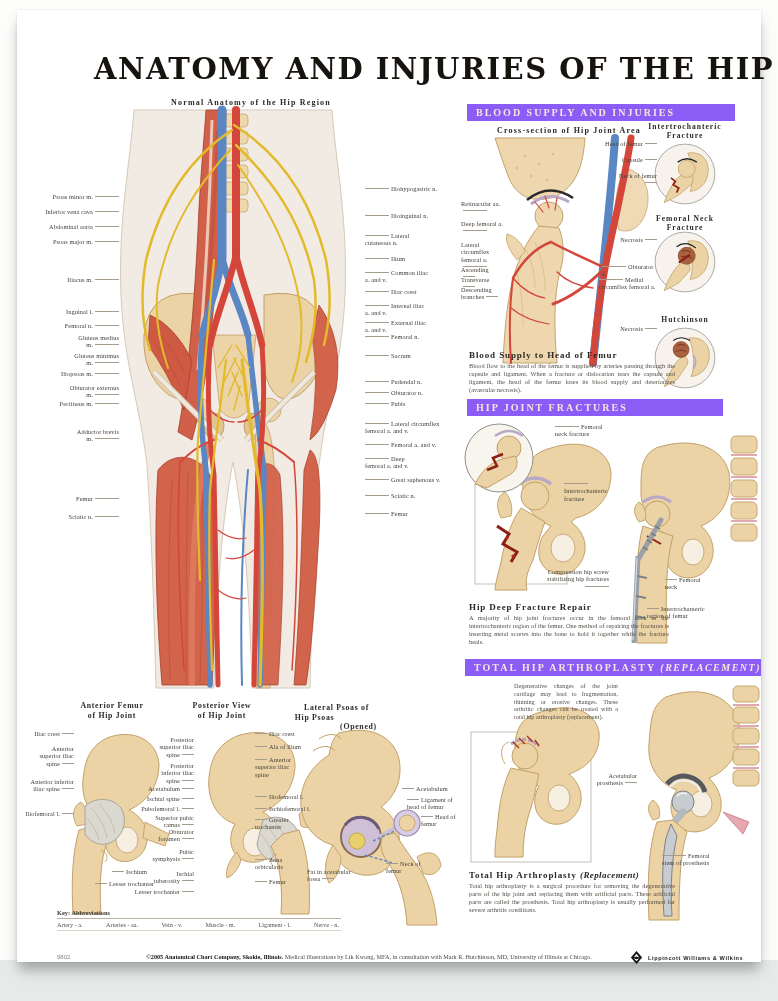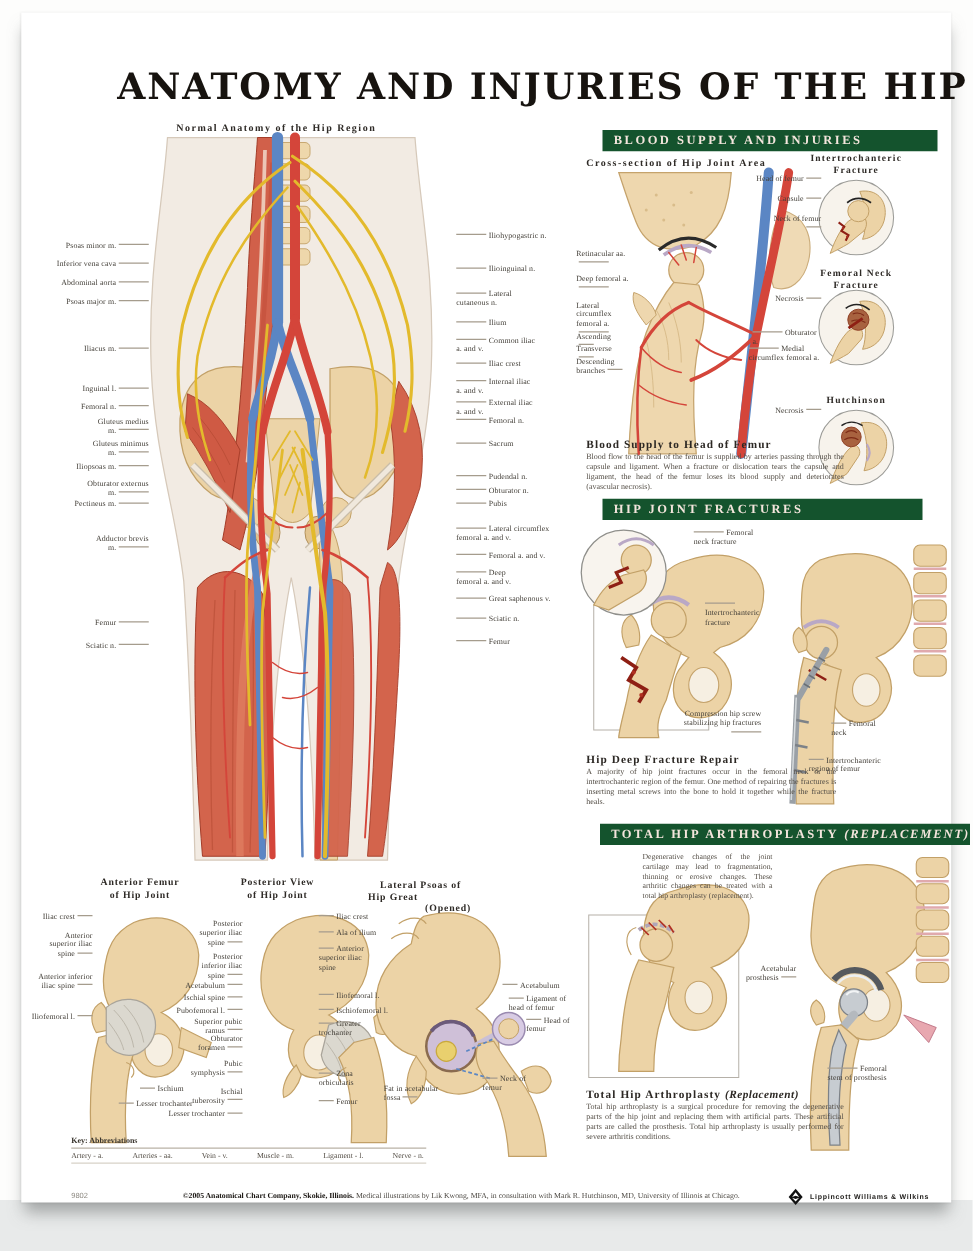--- a/index.html
+++ b/index.html
@@ -2,23 +2,23 @@
 <html><head>
 <meta charset="utf-8">
 <style>
   html,body{margin:0;padding:0;width:778px;height:1001px;background:#fdfdfc;overflow:hidden;}
   *{box-sizing:border-box;}
   .floor{position:absolute;left:0;top:960px;width:778px;height:41px;background:#e8eaea;}
   .poster{position:absolute;left:17px;top:10px;width:744px;height:952px;background:#ffffff;
           box-shadow:0 10px 12px -2px rgba(105,110,110,.55), 0 0 2px rgba(0,0,0,.12);z-index:2;}
   .big-title{position:absolute;left:0;top:42px;width:744px;text-align:center;
              font:bold 29px "DejaVu Serif",serif;letter-spacing:1.5px;color:#17130f;margin-left:45px;}
-  .fig-title{position:absolute;font:bold 8px "Liberation Serif",serif;letter-spacing:1.2px;color:#2e2a26;text-align:left;}
-  .banner{position:absolute;background:#14532d;color:#f4e6dd;font:bold 10px "Liberation Serif",serif;
-          letter-spacing:2px;padding:2.5px 9px 3px 9px;white-space:nowrap;margin-left:15px;}
+  .fig-title{position:absolute;font:bold 8px "Liberation Serif",serif;letter-spacing:1.2px;color:#2e2a26;text-align:center;}
+  .banner{position:absolute;background:#8b5cf6;color:#f4e6dd;font:bold 10px "Liberation Serif",serif;
+          letter-spacing:2px;padding:2.5px 9px 3px 9px;white-space:nowrap;}
   .banner .it{font-style:italic;font-weight:bold;letter-spacing:1.5px;}
   .lbl{position:absolute;font:6.3px/1.18 "Liberation Serif",serif;color:#45413a;letter-spacing:.1px;}
   .lr{text-align:right;}
   .ll{text-align:left;}
   .dash-after::after{content:"";display:inline-block;width:24px;height:1px;background:#a59c8d;vertical-align:2px;margin-left:2px;}
   .dash-before::before{content:"";display:inline-block;width:24px;height:1px;background:#a59c8d;vertical-align:2px;margin-right:2px;}
   .dash-short.dash-after::after{width:12px;}
   .dash-short.dash-before::before{width:12px;}
   .circle-title{position:absolute;font:bold 7.6px/1.2 "Liberation Serif",serif;letter-spacing:1px;color:#2e2a26;text-align:center;}
   .note-h{position:absolute;font:bold 9px "Liberation Serif",serif;letter-spacing:.9px;color:#2c2824;}
@@ -335,21 +335,21 @@
 
   <div class="annot" style="left:497px;top:672px;width:104px;">Degenerative changes of the joint cartilage may lead to fragmentation, thinning or erosive changes. These arthritic changes can be treated with a total hip arthroplasty (replacement).</div>
   <div class="lbl lr dash-after dash-short" style="right:124px;top:762px;width:46px;">Acetabular prosthesis</div>
   <div class="lbl ll dash-before" style="left:645px;top:842px;width:55px;">Femoral stem of prosthesis</div>
 
   <div class="note-h" style="left:452px;top:860px;"><span>Total Hip Arthroplasty</span> <span class="it">(Replacement)</span></div>
   <div class="note-p" style="left:452px;top:872px;width:206px;">Total hip arthroplasty is a surgical procedure for removing the degenerative parts of the hip joint and replacing them with artificial parts. These artificial parts are called the prosthesis. Total hip arthroplasty is usually performed for severe arthritis conditions.</div>
 
   <div class="view-title" style="left:40px;top:691px;width:110px;"><span>Anterior Femur</span><br><span>of Hip Joint</span></div>
   <div class="view-title" style="left:150px;top:691px;width:110px;"><span>Posterior View</span><br><span>of Hip Joint</span></div>
-  <div class="view-title" style="left:262px;top:693px;width:115px;"><span>Lateral Psoas of</span><br><span>Hip Great</span> <span class="it"></span><span class="it">(Opened)</span></div>
+  <div class="view-title" style="left:262px;top:693px;width:115px;"><span>Lateral Psoas of</span><br><span>Hip Psoas</span> <span class="it"></span><span class="it">(Opened)</span></div>
 
   <svg style="left:40px;top:712px;" width="120" height="192" viewBox="0 0 120 192">
     <path d="M50,16 C76,6 100,18 102,42 C102,64 90,80 72,88 C88,96 94,112 88,126 C82,140 64,144 54,134 C46,126 46,112 52,102 C34,96 24,78 26,58 C28,36 34,24 50,16 Z" fill="#ecd3a6" stroke="#c2a067" stroke-width="1"></path>
     <ellipse cx="70" cy="118" rx="11" ry="13" fill="#f6efe2" stroke="#c5a36c" stroke-width="0.9"></ellipse>
     <path d="M88,100 L112,112 L108,124 L86,116 Z" fill="#ecd3a6" stroke="#c2a067" stroke-width="0.9"></path>
     <path d="M20,104 C14,94 16,84 24,80 C30,86 32,96 30,102 Z" fill="#ecd3a6" stroke="#c2a067" stroke-width="0.9"></path>
     <path d="M22,108 C16,130 14,155 16,192 L44,192 C42,160 44,138 50,120 L38,104 Z" fill="#ecd3a6" stroke="#c2a067" stroke-width="1"></path>
     <path d="M44,128 C50,130 52,136 48,140" fill="none" stroke="#c2a067" stroke-width="0.9"></path>
     <path d="M28,84 C40,74 56,76 64,86 C70,96 68,110 58,118 C48,126 34,122 28,112 Z" fill="#dbd8cf" stroke="#a9a49a" stroke-width="1"></path>
     <path d="M34,86 C42,94 48,104 50,116 M42,82 C50,90 56,100 58,112 M30,96 C36,104 40,110 42,118" stroke="#bcb7ab" stroke-width="0.8" fill="none"></path>

